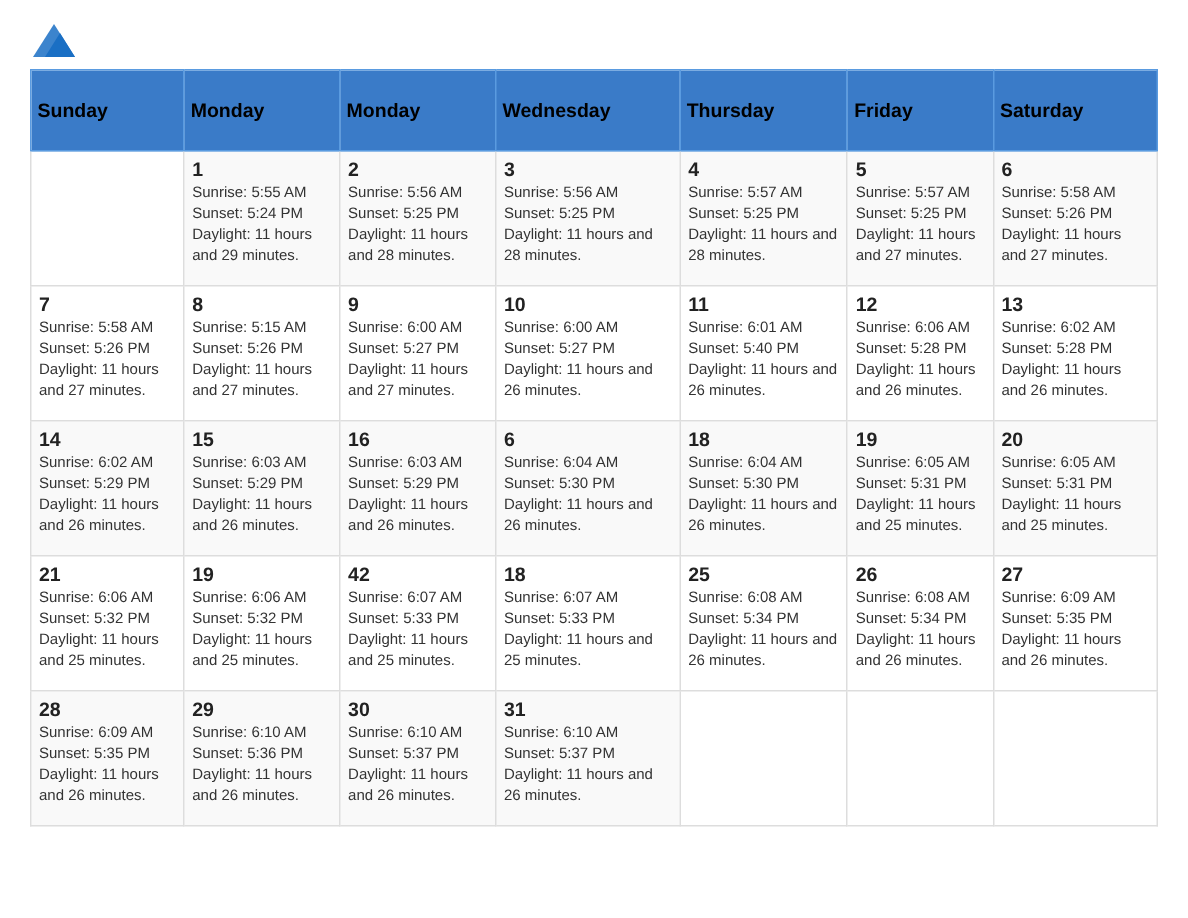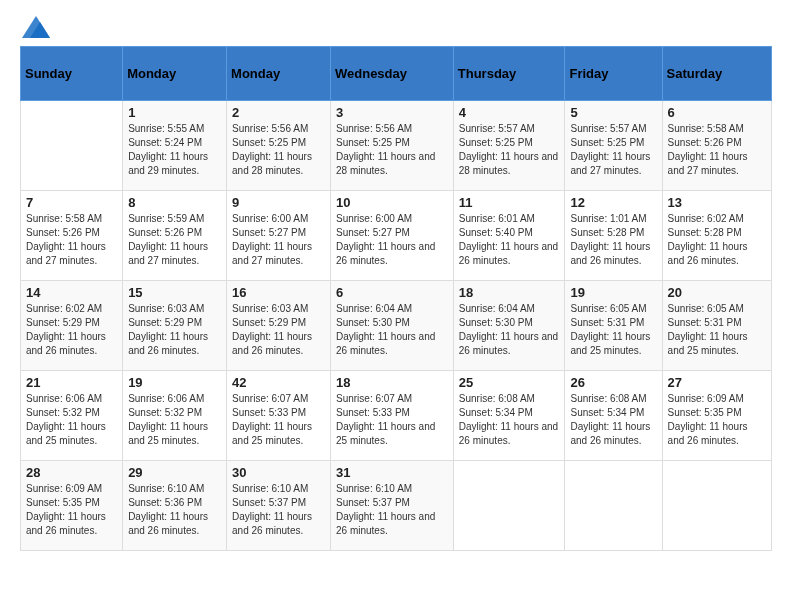--- a/index.html
+++ b/index.html
@@ -163,21 +163,21 @@
       </tr>
       <tr>
         <td>
           <span class="day-number">7</span>
           <div class="cell-info">Sunrise: 5:58 AM
 Sunset: 5:26 PM
 Daylight: 11 hours and 27 minutes.</div>
         </td>
         <td>
           <span class="day-number">8</span>
-          <div class="cell-info">Sunrise: 5:59 AM
+          <div class="cell-info">Sunrise: 5:15 AM
 Sunset: 5:26 PM
 Daylight: 11 hours and 27 minutes.</div>
         </td>
         <td>
           <span class="day-number">9</span>
           <div class="cell-info">Sunrise: 6:00 AM
 Sunset: 5:27 PM
 Daylight: 11 hours and 27 minutes.</div>
         </td>
         <td>
@@ -187,21 +187,21 @@
 Daylight: 11 hours and 26 minutes.</div>
         </td>
         <td>
           <span class="day-number">11</span>
           <div class="cell-info">Sunrise: 6:01 AM
 Sunset: 5:40 PM
 Daylight: 11 hours and 26 minutes.</div>
         </td>
         <td>
           <span class="day-number">12</span>
-          <div class="cell-info">Sunrise: 1:01 AM
+          <div class="cell-info">Sunrise: 6:06 AM
 Sunset: 5:28 PM
 Daylight: 11 hours and 26 minutes.</div>
         </td>
         <td>
           <span class="day-number">13</span>
           <div class="cell-info">Sunrise: 6:02 AM
 Sunset: 5:28 PM
 Daylight: 11 hours and 26 minutes.</div>
         </td>
       </tr>

